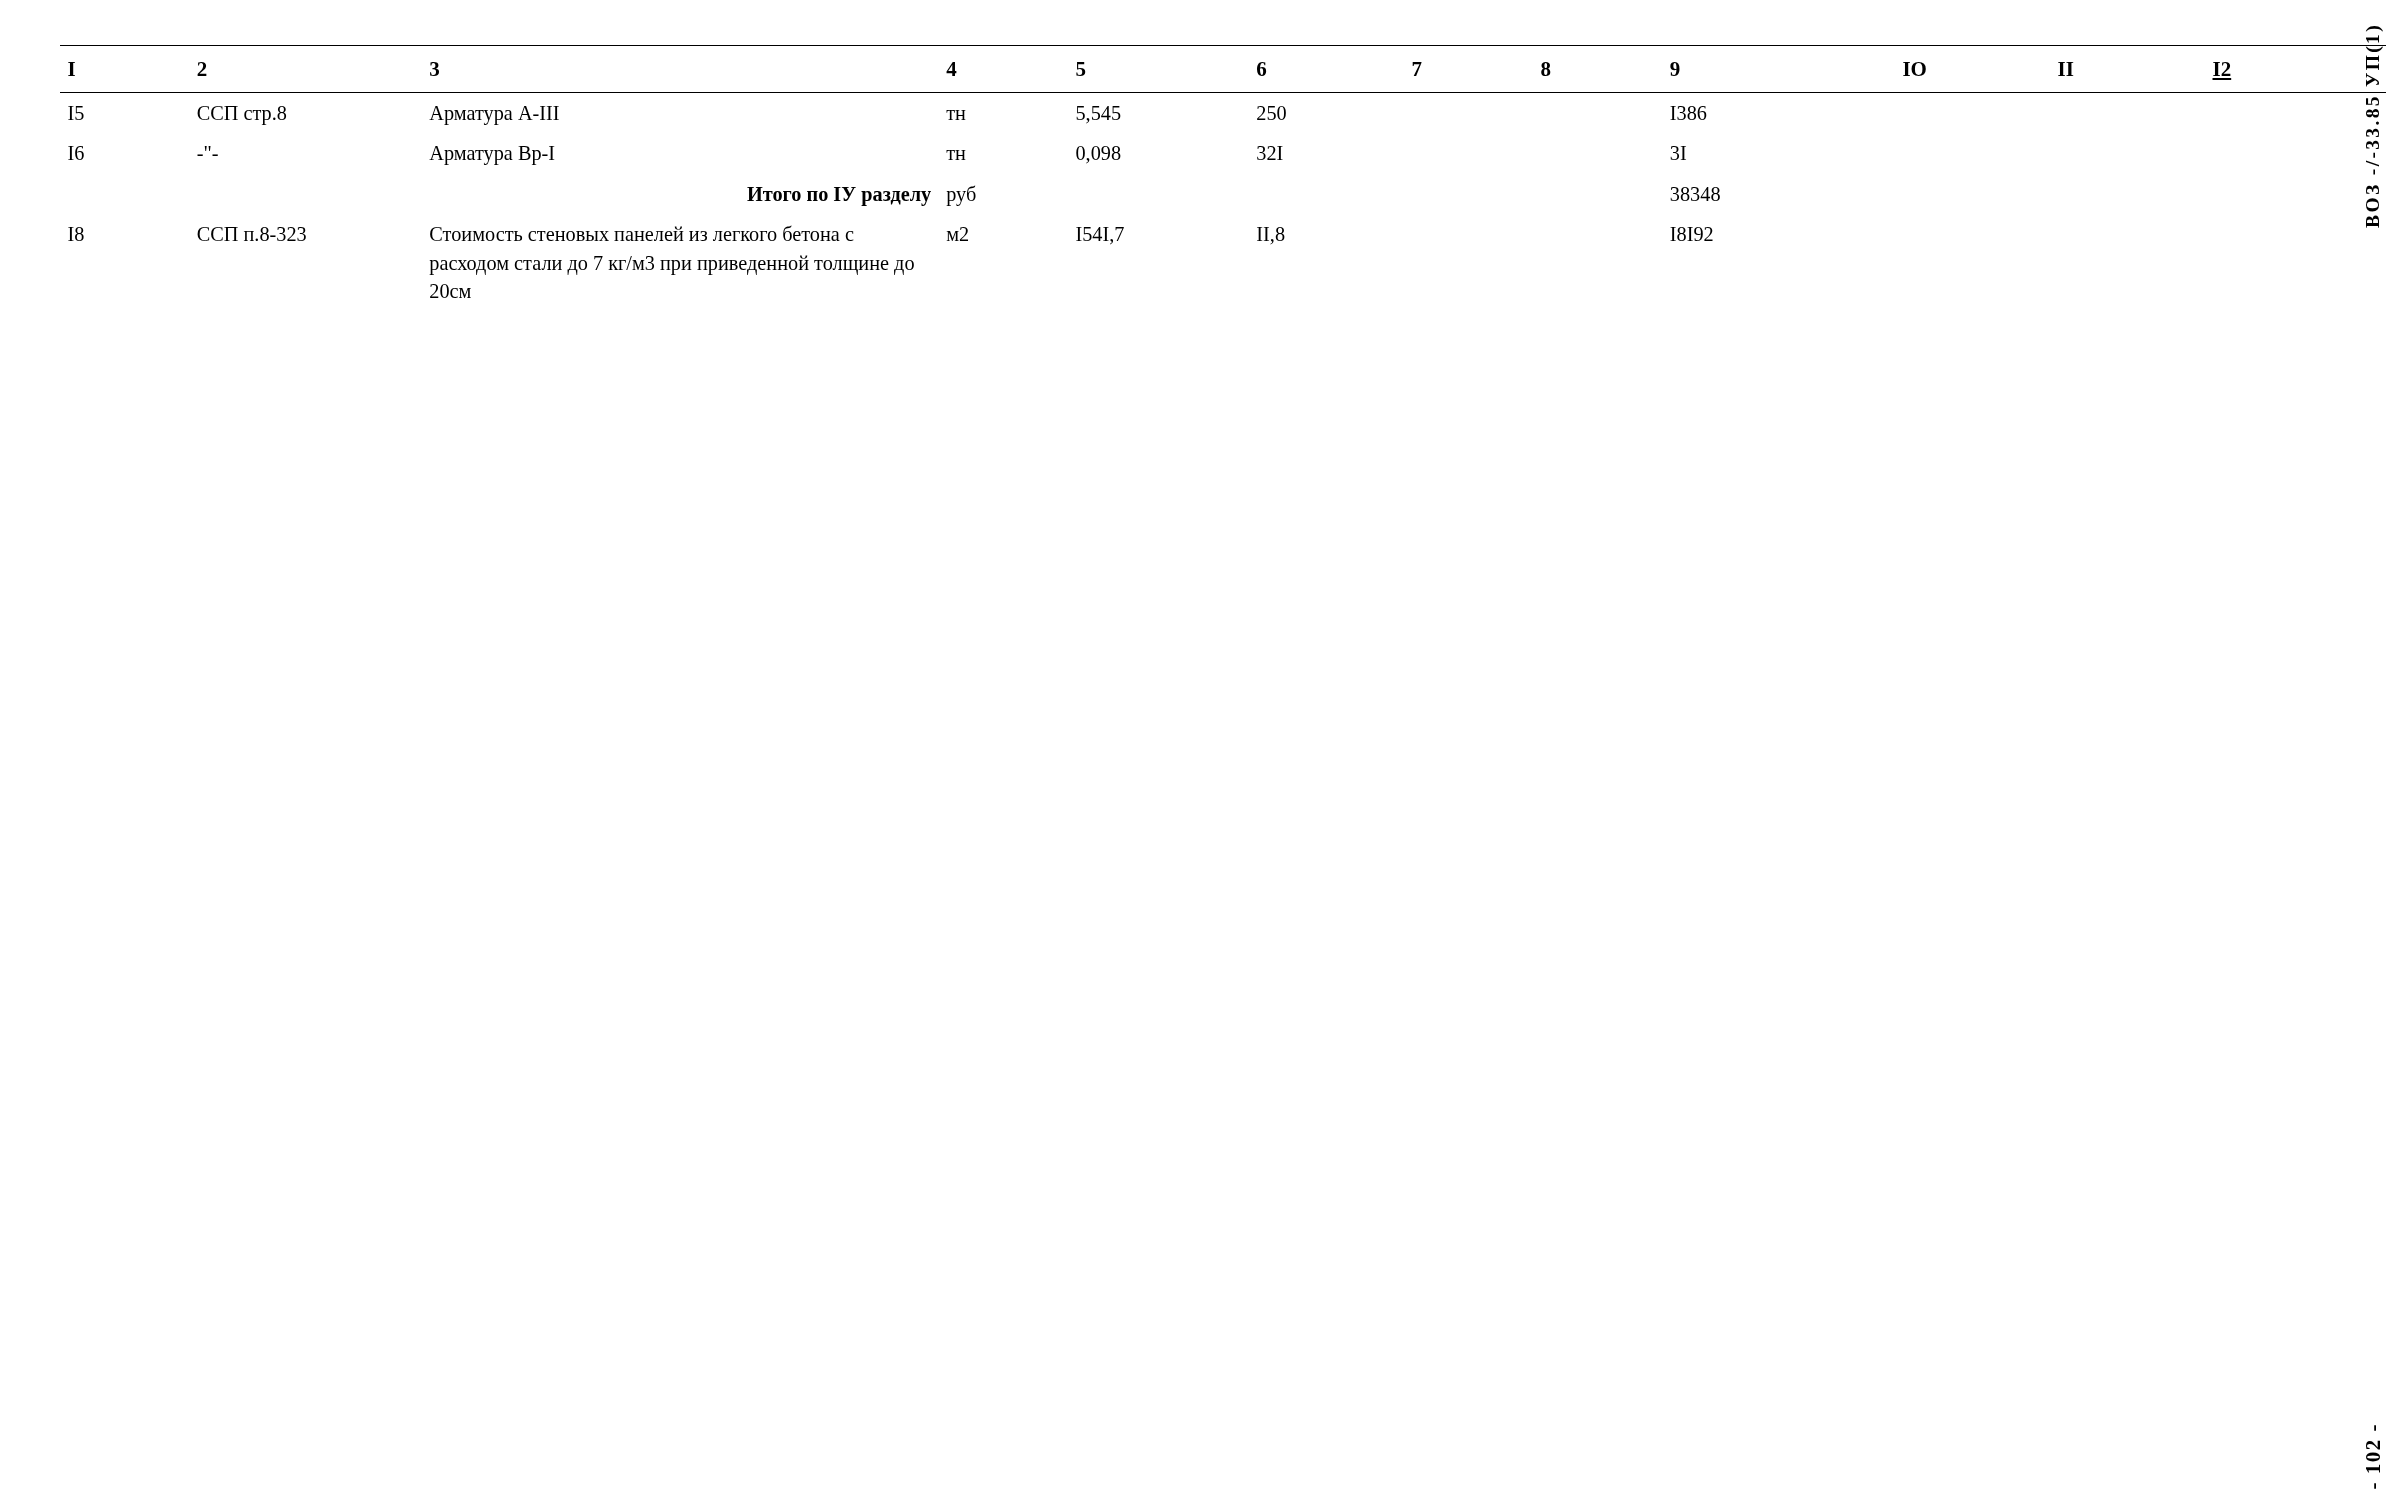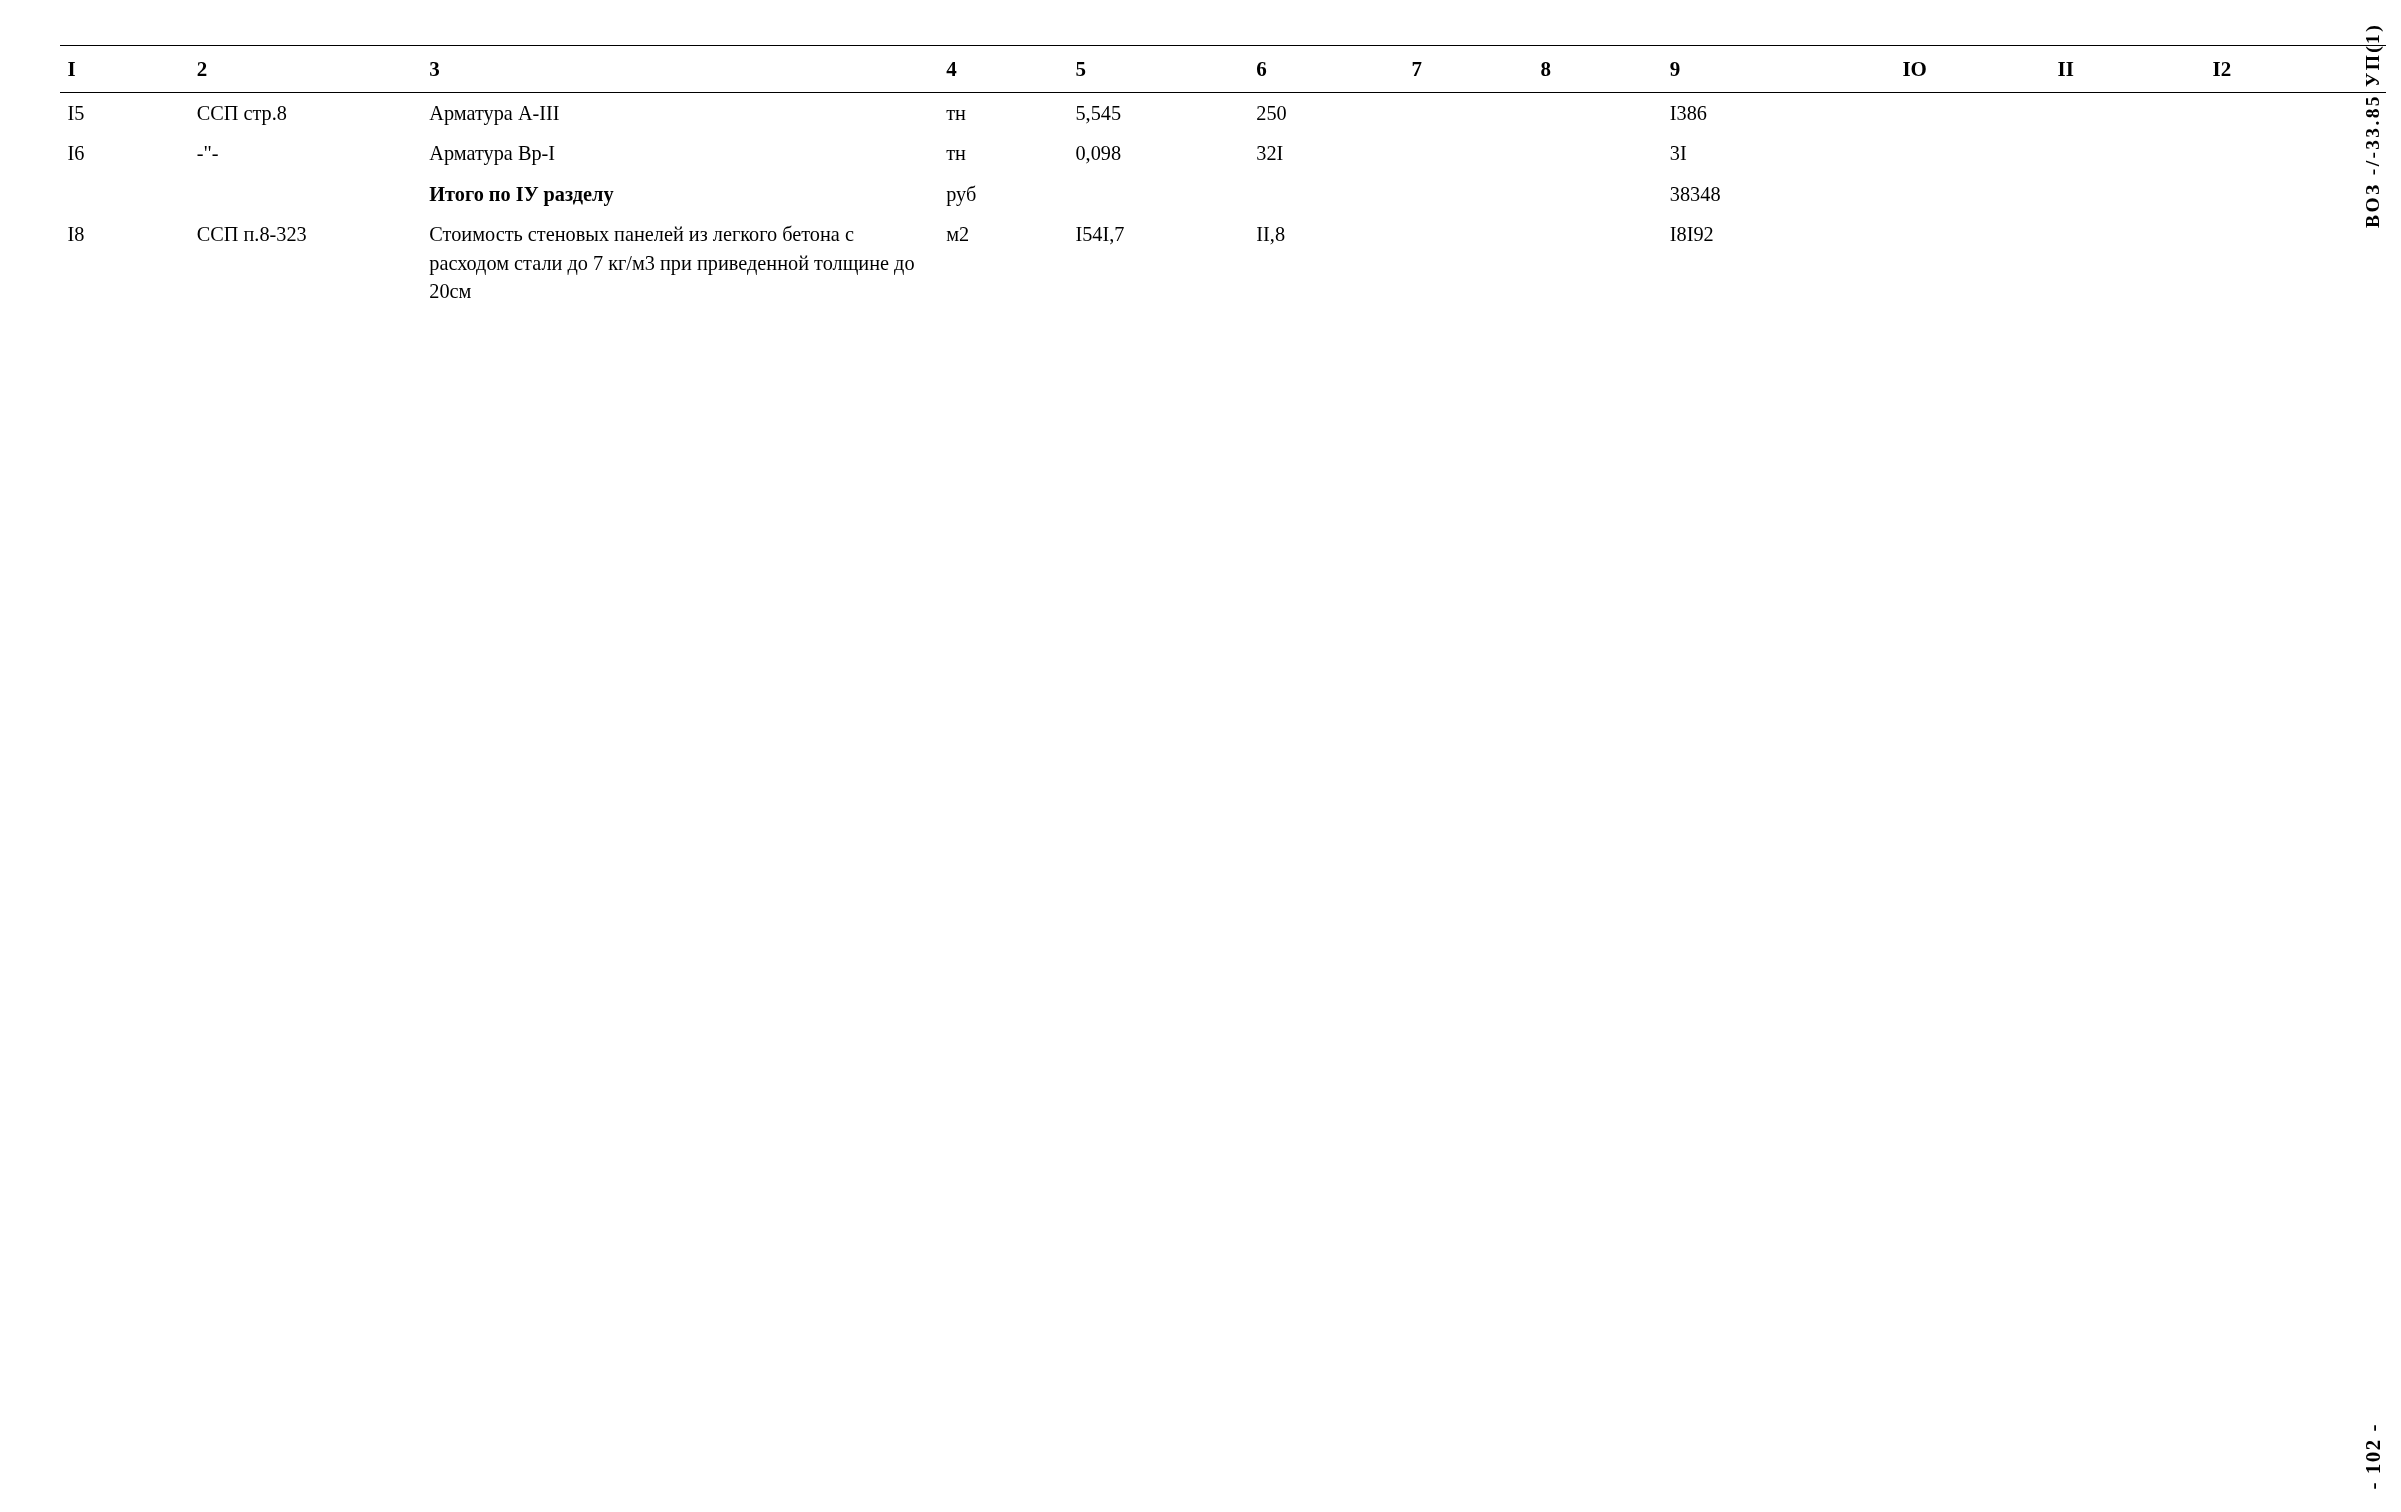--- a/index.html
+++ b/index.html
@@ -61,21 +61,21 @@
     .col-2  { width: 9%; }
     .col-3  { width: 20%; }
     .col-4  { width: 5%; }
     .col-5  { width: 7%; }
     .col-6  { width: 6%; }
     .col-7  { width: 5%; }
     .col-8  { width: 5%; }
     .col-9  { width: 9%; }
     .col-10 { width: 6%; }
     .col-11 { width: 6%; }
-    .col-12 { width: 7%; }
+    .col-12 { width: 7%; text-decoration: underline; }
 
     .side-vertical {
       position: absolute;
       right: 0;
       top: 0;
       width: 56px;
       height: 1512px;
       display: flex;
       flex-direction: column;
       align-items: center;
@@ -148,21 +148,21 @@
             <td class="col-7"></td>
             <td class="col-8"></td>
             <td class="col-9">3I</td>
             <td class="col-10"></td>
             <td class="col-11"></td>
             <td class="col-12"></td>
           </tr>
           <tr style="padding-top: 7.5px;">
             <td class="col-1"></td>
             <td class="col-2"></td>
-            <td class="col-3" style="font-weight: bold;">Итого по IУ разделу</td>
+            <td class="col-3" style="font-weight: bold; text-align: right;">Итого по IУ разделу</td>
             <td class="col-4">руб</td>
             <td class="col-5"></td>
             <td class="col-6"></td>
             <td class="col-7"></td>
             <td class="col-8"></td>
             <td class="col-9" style="font-weight: normal;">38348</td>
             <td class="col-10"></td>
             <td class="col-11"></td>
             <td class="col-12"></td>
           </tr>

